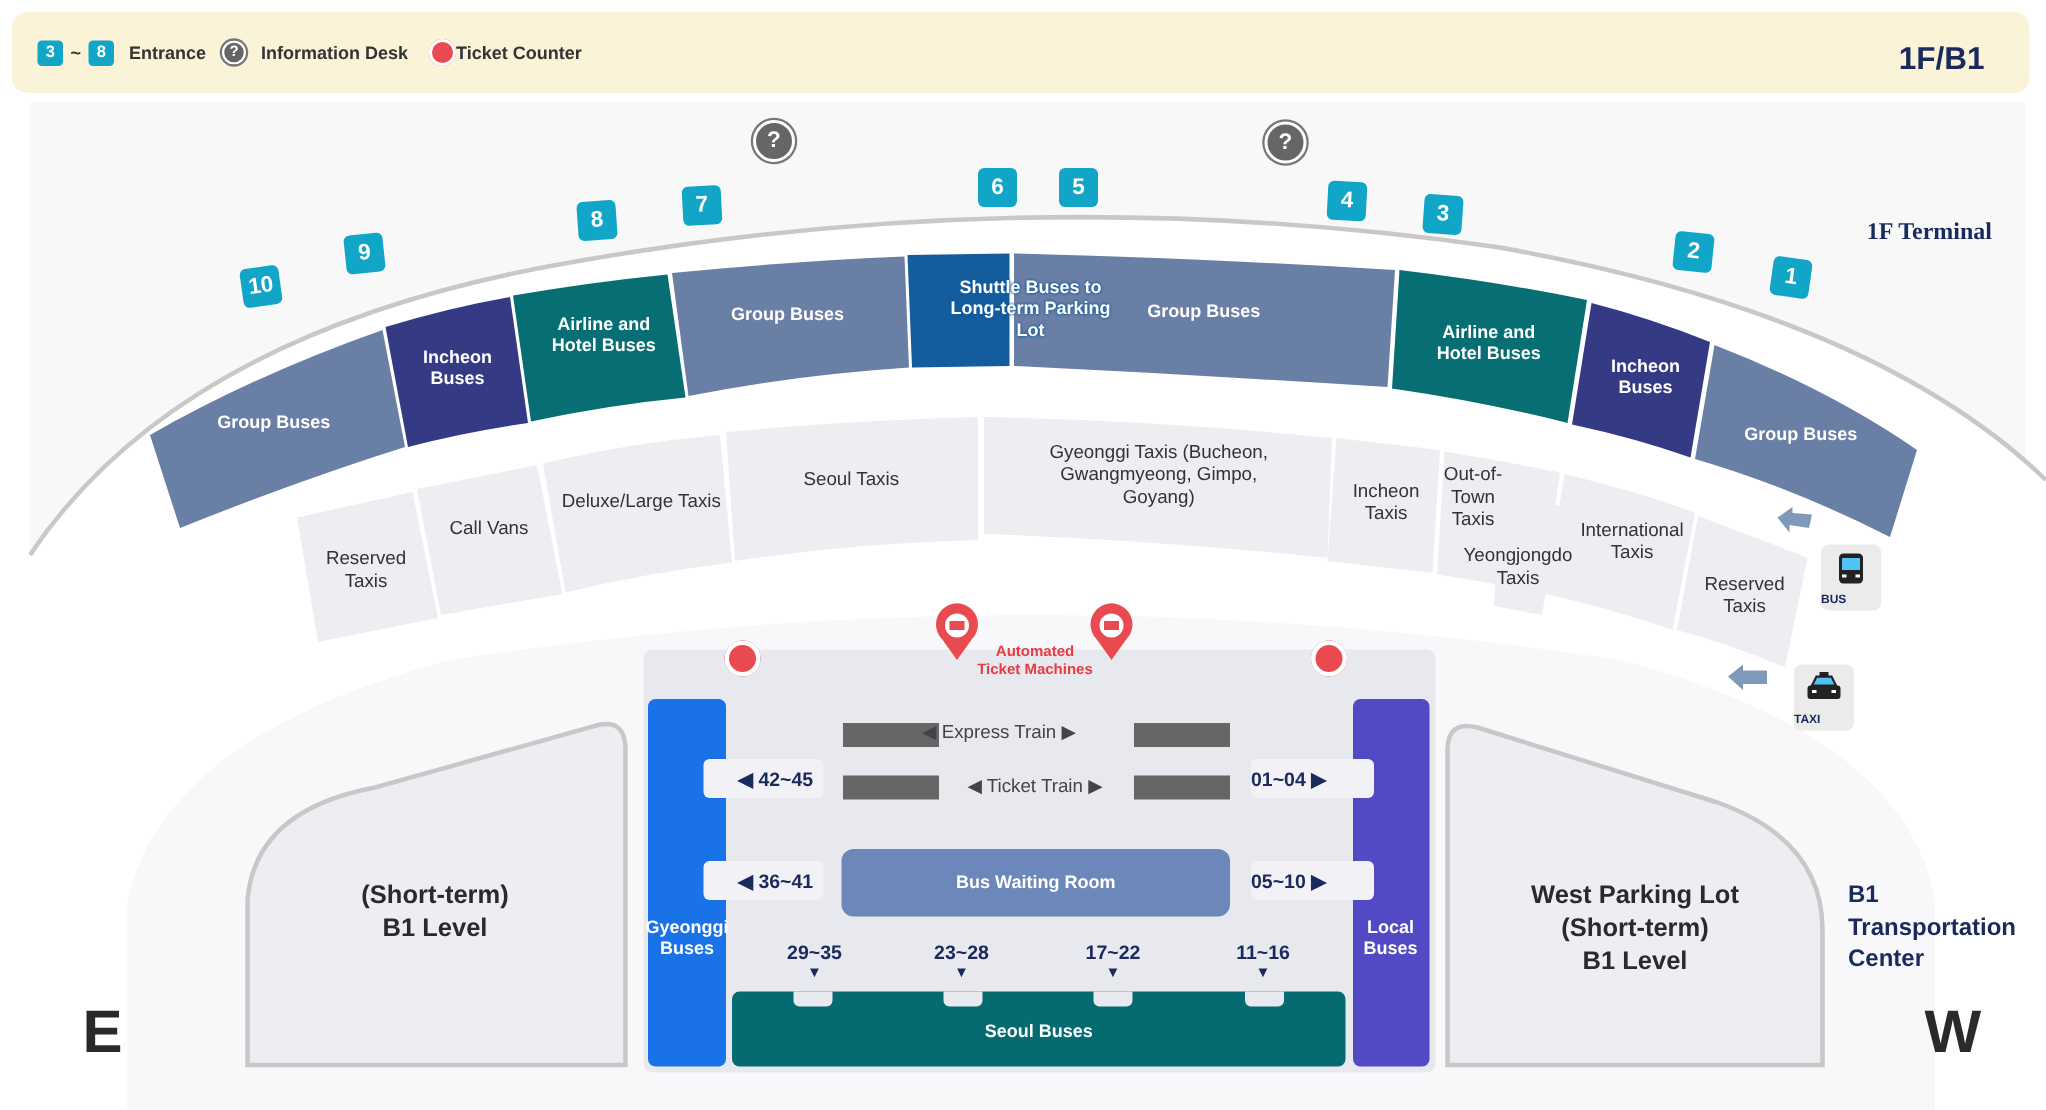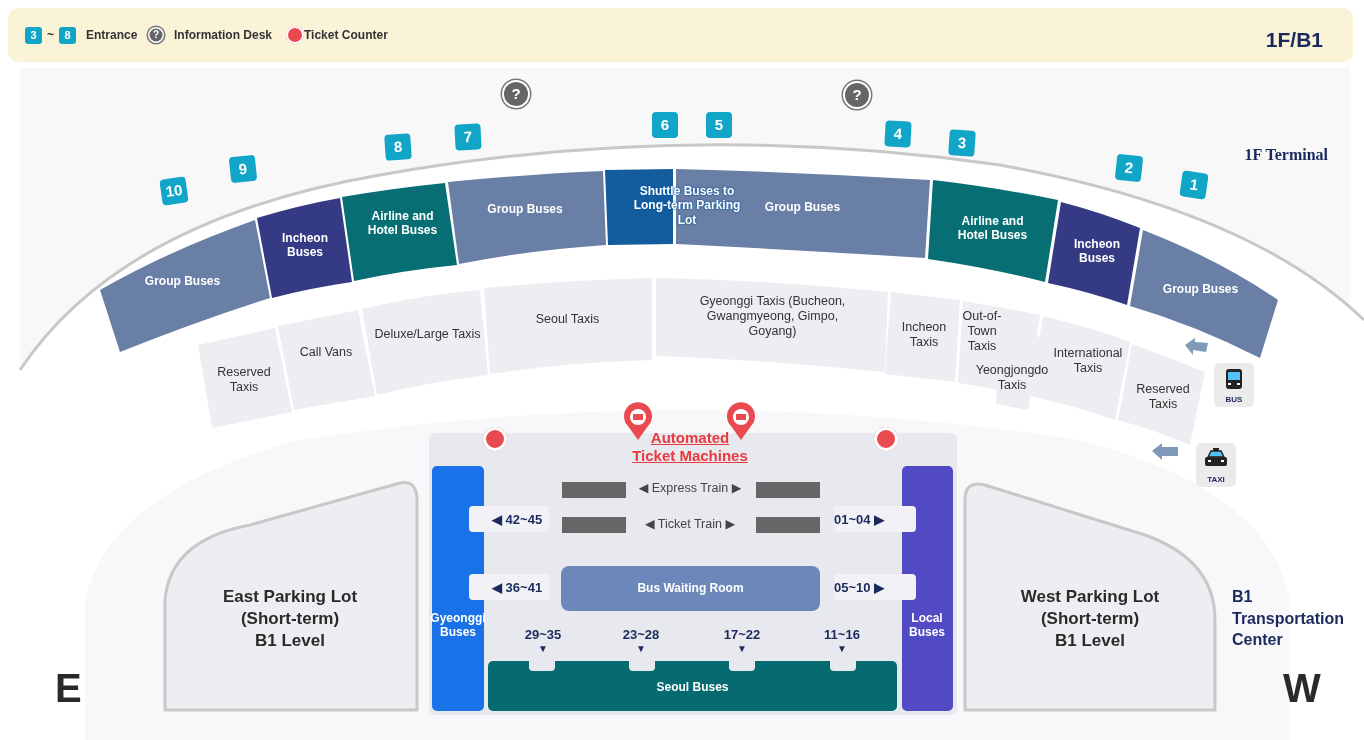--- a/index.html
+++ b/index.html
@@ -15,33 +15,33 @@
   .entr { width:26px; height:26px; background:#11a5c7; color:#fff; border-radius:4px; font-size:15px; font-weight:bold; text-align:center; line-height:26px; }
   .info { width:24px; height:24px; border-radius:50%; background:#666; border:2px solid #fff; box-shadow:0 0 0 1.5px #777; color:#fff; font-size:15px; font-weight:bold; text-align:center; line-height:24px; }
   .lbl { position:absolute; text-align:center; line-height:1.2; pointer-events:none; }
   .wlbl { color:#fff; font-weight:bold; font-size:12px; }
   .dlbl { color:#333; font-size:12.5px; }
   .title1f { right:36px; top:146px; font-size:16px; font-weight:bold; color:#1a2a5c;font-family:Liberation Serif, serif; }
   .b1title { left:1232px; top:586px; font-size:16px; font-weight:bold; color:#1a2a5c; line-height:1.35; }
   .compass { font-size:40px; font-weight:bold; color:#2a2a2a; }
   .tc-icon { width:24px; height:24px; border-radius:50%; background:#e84a4f; box-shadow:0 0 0 3px #fff inset; }
   .vehicle { width:40px; height:44px; background:#ebebeb; border-radius:5px; }
-  .vehicle .t { position:absolute; bottom:3px; width:100%; text-align:center; font-size:8px; font-weight:bold; color:#1a2a5c; }
+  .vehicle .t { position:absolute; bottom:3px; width:100%; text-align:left; font-size:8px; font-weight:bold; color:#1a2a5c; }
   
   .b1box { left:429px; top:433px; width:528px; height:282px; background:#e8e9ef; border-radius:6px; }
   .gyeonggi { left:432px; top:466px; width:52px; height:245px; background:#1a72e8; border-radius:5px; }
   .local { left:902px; top:466px; width:51px; height:245px; background:#5249c5; border-radius:5px; }
   .seoul { left:488px; top:661px; width:409px; height:50px; background:#066b70; border-radius:5px; }
   .notch { background:#e8e9ef; width:26px; height:10px; border-radius:0 0 4px 4px; top:661px; }
   .waiting { left:561px; top:566px; width:259px; height:45px; background:#6c88ba; border-radius:8px; }
   .tab { background:#f2f2f6; height:26px; border-radius:4px; }
   .gate { font-size:13px; font-weight:bold; color:#1a2a5c; }
   .train-lbl { font-size:12.5px; color:#444; }
   .stair { width:64px; height:16px; background:#666; }
-  .red { color:#e83a3f; font-weight:bold; font-size:15px;text-decoration:underline; }
+  .red { color:#e83a3f; font-weight:bold; font-size:10px; }
   .parking { font-size:17px; font-weight:bold; color:#2a2a2a; line-height:1.3; text-align:center; }
 </style>
 </head>
 <body>
 
 <div class="abs legend">
   <div class="item" style="left:17px;">
     <span class="ent-sq">3</span>
     <span style="margin:0 5px;">~</span>
     <span class="ent-sq">8</span>
@@ -186,21 +186,21 @@
 <div class="abs tab" style="left:834px;top:574px;width:82px;"></div>
 <div class="abs gate" style="left:492px;top:512px;">◀ <span>42~45</span></div>
 <div class="abs gate" style="left:492px;top:580px;">◀ <span>36~41</span></div>
 <div class="abs gate" style="left:834px;top:512px;"><span>01~04</span> ▶</div>
 <div class="abs gate" style="left:834px;top:580px;"><span>05~10</span> ▶</div>
 
 <div class="abs stair" style="left:562px;top:482px;"></div>
 <div class="abs stair" style="left:756px;top:482px;"></div>
 <div class="abs stair" style="left:562px;top:517px;"></div>
 <div class="abs stair" style="left:756px;top:517px;"></div>
-<div class="lbl train-lbl" style="left:630px;top:481px;width:120px;">◀ <span>Express Train</span> ▶</div>
+<div class="lbl train-lbl" style="left:606px;top:481px;width:120px;">◀ <span>Express Train</span> ▶</div>
 <div class="lbl train-lbl" style="left:630px;top:517px;width:120px;">◀ <span>Ticket Train</span> ▶</div>
 
 <div class="abs waiting"></div>
 <div class="lbl wlbl" style="left:561px;top:581px;width:259px;">Bus Waiting Room</div>
 
 <div class="lbl gate" style="left:513px;top:627px;width:60px;">
     <div>29~35</div>
     <div style="font-size:10px;">▼</div>
   </div>
 <div class="lbl gate" style="left:611px;top:627px;width:60px;">
@@ -223,21 +223,20 @@
 <div class="abs notch" style="left:830px;"></div>
 <div class="lbl wlbl" style="left:488px;top:680px;width:409px;">Seoul Buses</div>
 
 <div class="abs b1title">
   <div>B1</div>
   <div>Transportation</div>
   <div>Center</div>
 </div>
 
 <div class="abs parking" style="left:190px;top:586px;width:200px;">
-  <div>East Parking Lot</div>
   <div>(Short-term)</div>
   <div>B1 Level</div>
 </div>
 <div class="abs parking" style="left:990px;top:586px;width:200px;">
   <div>West Parking Lot</div>
   <div>(Short-term)</div>
   <div>B1 Level</div>
 </div>
 
 <div class="abs compass" style="left:55px;top:666px;">E</div>

